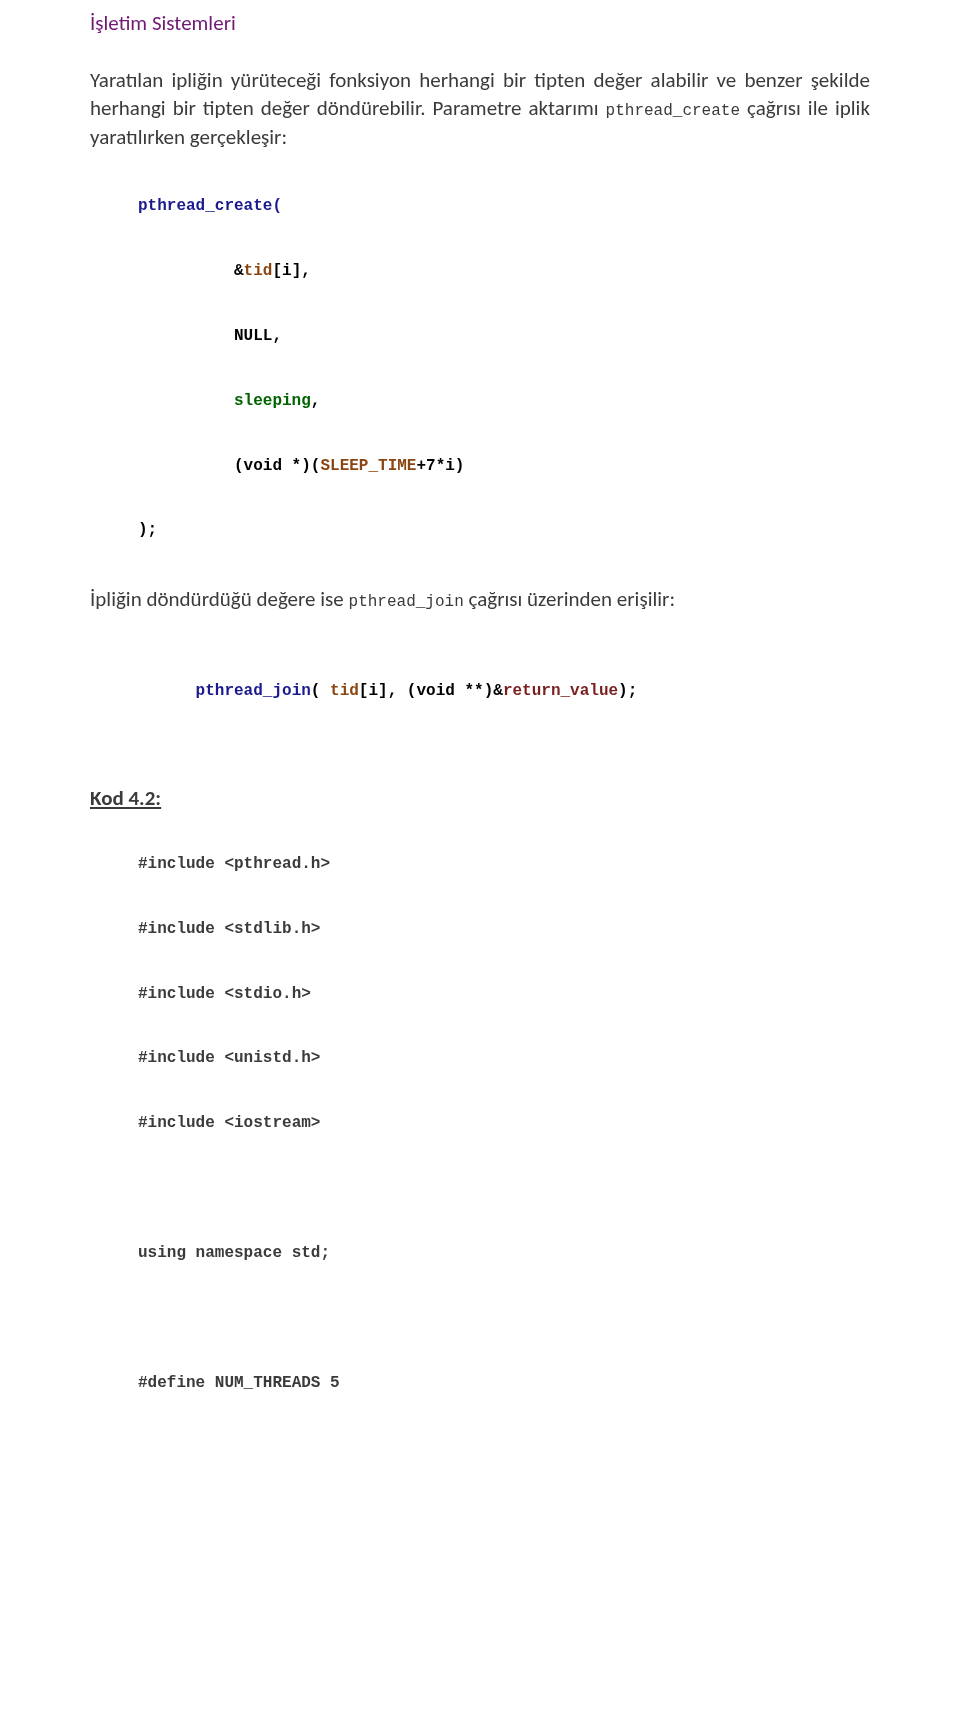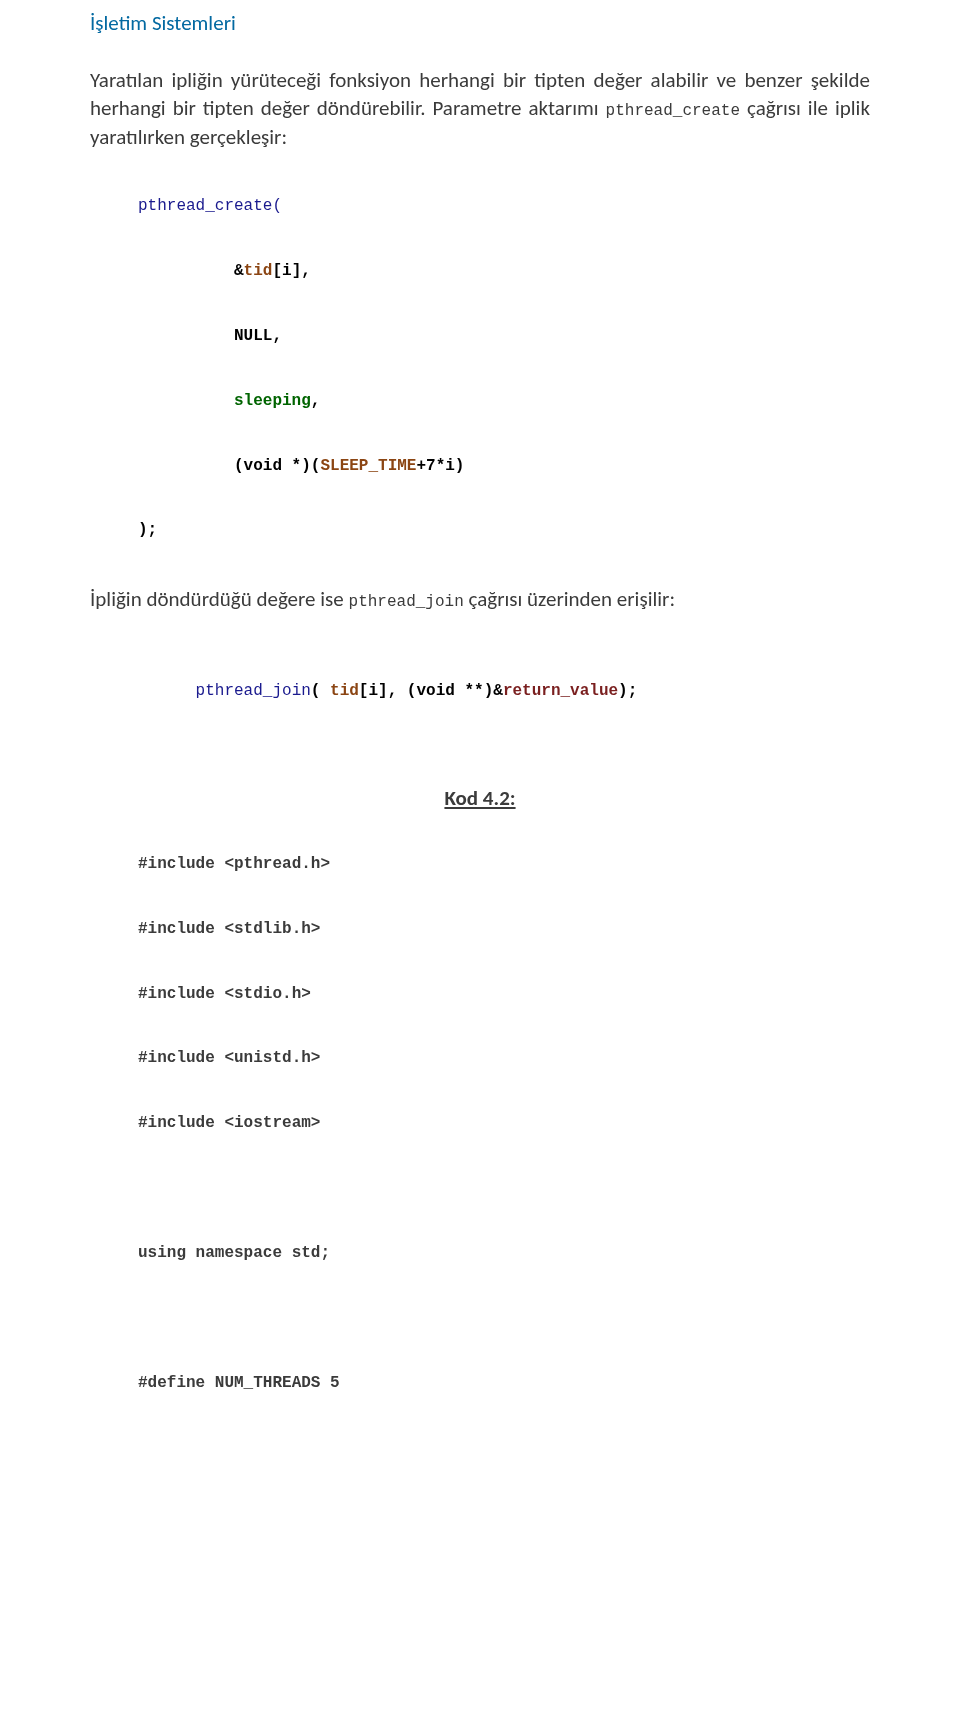--- a/index.html
+++ b/index.html
@@ -12,21 +12,21 @@
     width: 960px;
   }
   .page {
     width: 960px;
     padding: 10px 90px 30px 90px;
     box-sizing: border-box;
     position: relative;
   }
   .header {
     font-size: 21px;
-    color: #0369a1;
+    color: #701a75;
     margin-bottom: 30px;
   }
   .para {
     font-size: 21px;
     line-height: 1.35;
     text-align: justify;
     margin-bottom: 2px;
   }
   .mono {
     font-family: "Courier New", Courier, monospace;
@@ -35,23 +35,22 @@
     line-height: 1.35;
   }
   .mono div { white-space: pre; }
   .indent1 { padding-left: 48px; }
   .indent2 { padding-left: 96px; }
   .kod {
     font-size: 21px;
     font-weight: bold;
     text-decoration: underline;
     margin-top: 18px;
-    text-align: center;
   }
-  .blue  { color: #1a1a8e; font-weight: normal; }
+  .blue  { color: #1a1a8e; font-weight: bold; }
   .greenB { color: #006400; font-weight: bold; }
   .brown { color: #8b4513; font-weight: bold; }
   .black { color: #000000; font-weight: bold; }
   .darkred { color: #7a1f1f; font-weight: bold; }
   .boldmono { font-weight: bold; }
   .block { margin-top: 2px; }
   .spacer { height: 22px; }
 </style>
 </head>
 <body>

